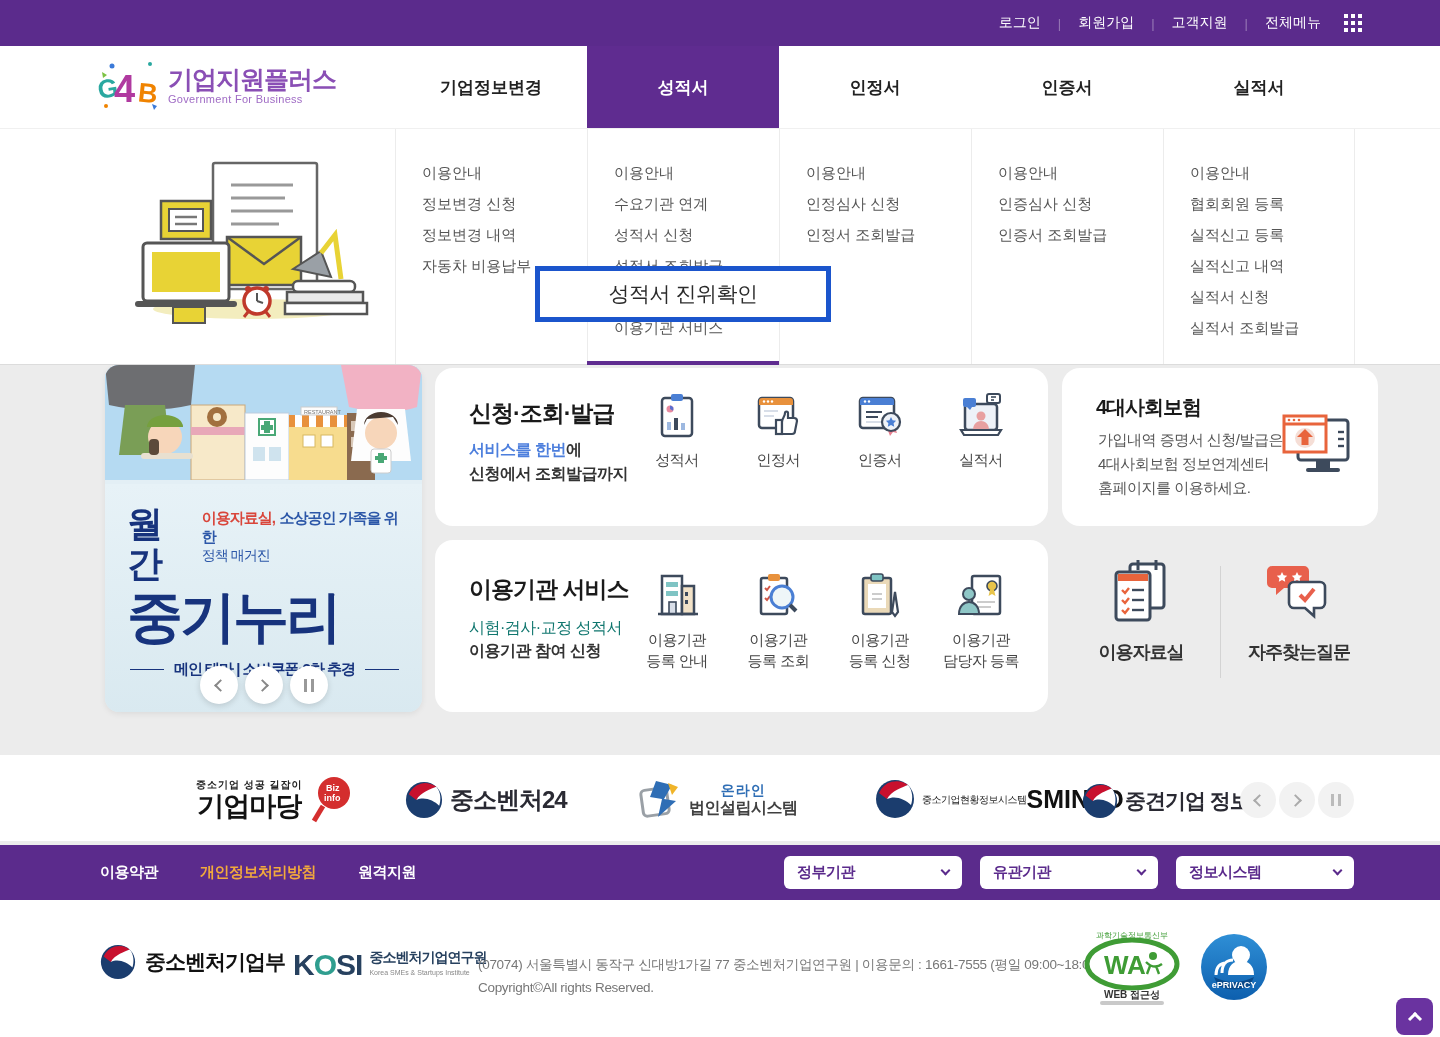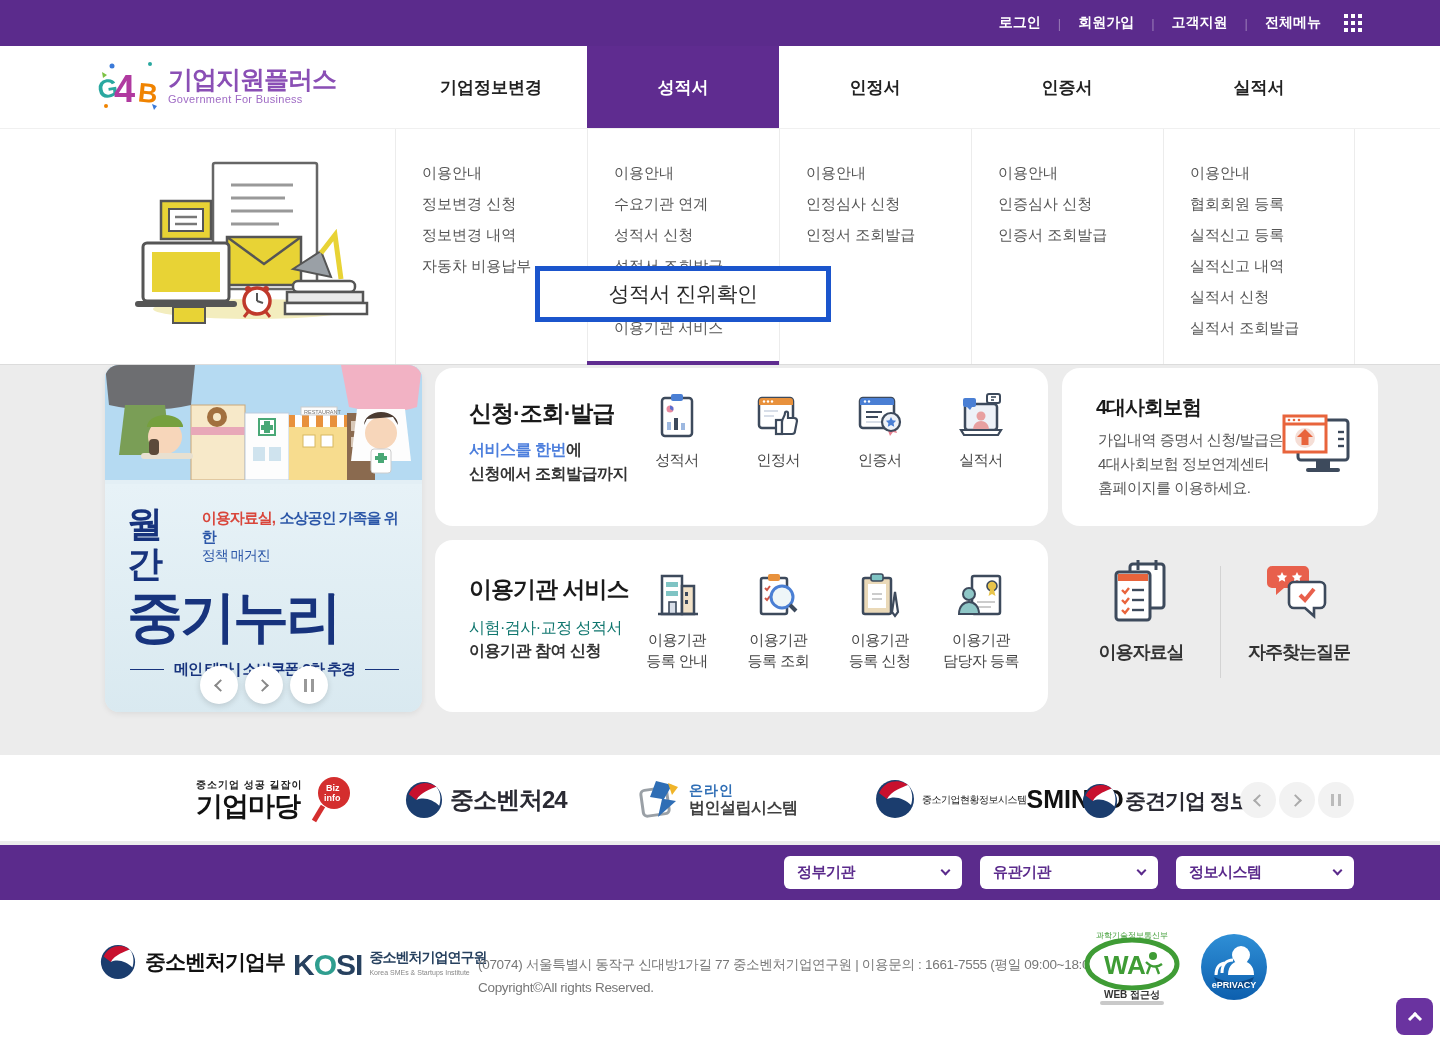--- a/index.html
+++ b/index.html
@@ -2,21 +2,21 @@
 <html><head>
 <meta charset="utf-8">
 <style>
   html,body{margin:0;padding:0;background:#fff;}
   *{box-sizing:border-box;}
   body{font-family:"Liberation Sans",sans-serif;}
   .page{position:relative;width:1440px;height:1037px;background:#ececec;overflow:hidden;}
 
   
   .topbar{position:absolute;top:0;left:0;right:0;height:46px;background:#5b2b8c;display:flex;align-items:center;justify-content:flex-end;padding-right:78px;}
-  .topbar .tlink{color:#fff;font-size:14px;font-weight:bold;padding:0 17px;cursor:pointer;}
+  .topbar .tlink{color:#fff;font-size:14px;font-weight:normal;padding:0 17px;cursor:pointer;}
   .topbar .sep{color:rgba(255,255,255,.35);font-size:13px;}
   .grid9{display:grid;grid-template-columns:repeat(3,4px);grid-gap:3px;margin-left:6px;cursor:pointer;}
   .grid9 i{width:4px;height:4px;background:#fff;}
 
   
   .header{position:absolute;top:46px;left:0;right:0;height:82px;background:#fff;z-index:3;}
   .logo{position:absolute;left:98px;top:12px;display:flex;align-items:center;gap:8px;cursor:pointer;}
   .logo-title{color:#8a4fb5;font-size:25px;font-weight:bold;letter-spacing:-1px;line-height:26px;}
   .logo-sub{color:#a06cc5;font-size:11px;letter-spacing:.3px;margin-top:1px;}
   .nav{position:absolute;left:395px;top:0;height:82px;display:flex;}
@@ -70,21 +70,21 @@
   .c2-text{position:absolute;left:36px;top:60px;font-size:15px;color:#555;line-height:24px;letter-spacing:-0.5px;}
   .c2-icon{position:absolute;right:26px;top:44px;cursor:pointer;}
 
   
   .quick{position:absolute;left:1062px;top:558px;width:316px;height:140px;display:flex;}
   .q-half{width:158px;display:flex;flex-direction:column;align-items:center;cursor:pointer;}
   .q-half .lbl{margin-top:12px;font-size:18px;font-weight:bold;color:#333;letter-spacing:-1px;}
   .q-div{position:absolute;left:158px;top:8px;width:1px;height:112px;background:#d3d3d3;}
 
   
-  .partners{position:absolute;top:755px;left:0;right:0;height:86px;background:#fff;}
+  .partners{position:absolute;top:755px;left:0;right:0;height:86px;background:#fff;text-align:center;}
   .plogo{position:absolute;display:flex;align-items:center;gap:7px;cursor:pointer;}
   .p1{left:196px;top:18px;}
   .p2{left:405px;top:26px;font-weight:bold;}
   .p3{left:638px;top:24px;}
   .p4{left:875px;top:24px;}
   .p5{left:1082px;top:28px;}
   .p1 .stack{display:flex;flex-direction:column;}
   .p1 .tiny{font-size:10px;font-weight:bold;color:#222;letter-spacing:1px;}
   .p1 .big{font-size:27px;font-weight:bold;color:#111;letter-spacing:-1px;line-height:28px;}
   .p2 .name{font-size:24px;color:#2a2a33;letter-spacing:-1px;}
@@ -549,20 +549,25 @@
       <div class="gbtn">
           <span class="pause">
             <i></i>
             <i></i>
           </span>
         </div>
     </div>
   </div>
 
   <div class="footbar">
+    <div class="fb-links">
+      <span>이용약관</span>
+      <span class="orange">개인정보처리방침</span>
+      <span>원격지원</span>
+    </div>
     <div class="fb-selects">
       <div class="fselect">
           <span>정부기관</span>
           <span class="fchev"></span>
         </div>
       <div class="fselect">
           <span>유관기관</span>
           <span class="fchev"></span>
         </div>
       <div class="fselect">

